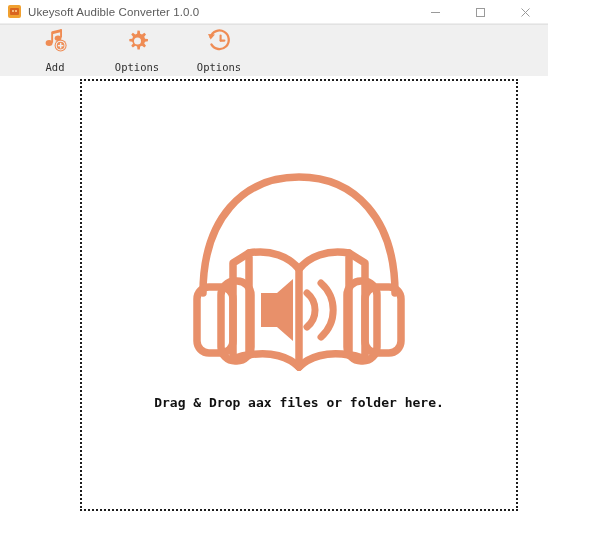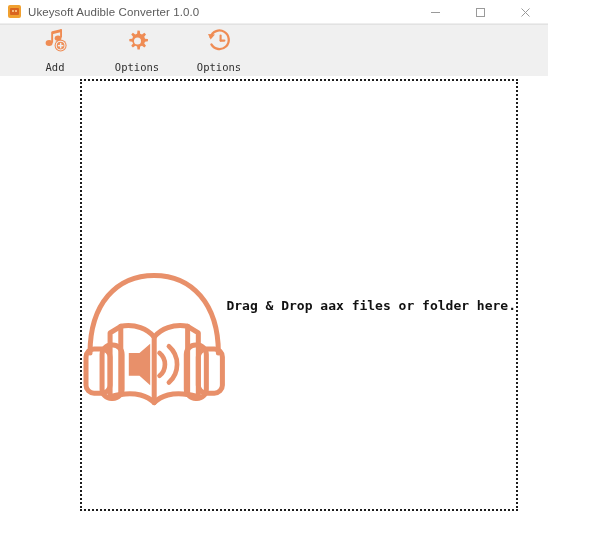--- a/index.html
+++ b/index.html
@@ -116,21 +116,21 @@
   .content {
     flex:1 1 auto;
     position:relative;
     background:#ffffff;
   }
   .dropzone {
     position:absolute;
     left:80px; top:3px;
     width:438px; height:432px;
     border:2px dotted #1d1d1d;
-    display:flex; flex-direction:row;
+    display:flex; flex-direction:column;
     align-items:center; justify-content:flex-start;
   }
   .logo-wrap {
     margin-top:88px;
     width:216px; height:206px;
   }
   .logo-wrap svg { display:block; width:100%; height:100%; }
   .drop-text {
     margin-top:20px;
     font-family:"DejaVu Sans Mono", monospace;

